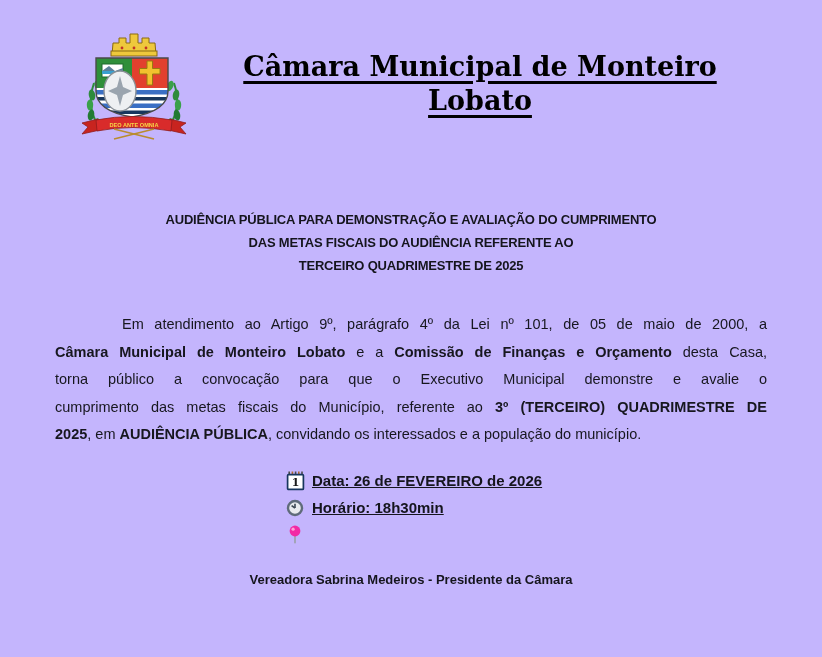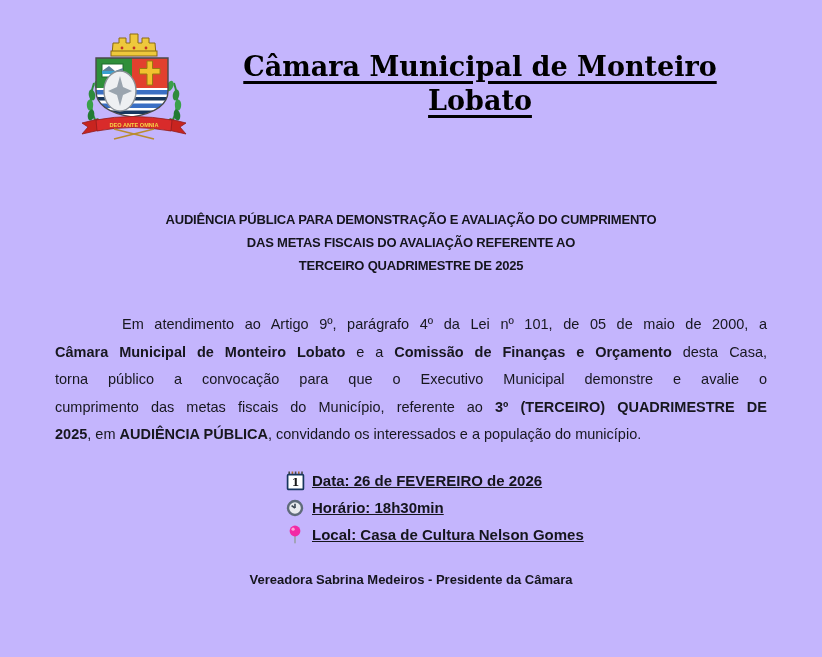--- a/index.html
+++ b/index.html
@@ -111,21 +111,21 @@
       <path d="M76 108 L36 98"></path>
     </g>
   </svg>
 
   <div id="header-text">
     <div class="title">Câmara Municipal de Monteiro Lobato</div>
   </div>
 
   <div id="heading">
     <div class="heading-line">AUDIÊNCIA PÚBLICA PARA DEMONSTRAÇÃO E AVALIAÇÃO DO CUMPRIMENTO</div>
-    <div class="heading-line">DAS METAS FISCAIS DO AVALIAÇÃO REFERENTE AO</div>
+    <div class="heading-line">DAS METAS FISCAIS DO AUDIÊNCIA REFERENTE AO</div>
     <div class="heading-line">TERCEIRO QUADRIMESTRE DE 2025</div>
   </div>
 
   <div id="paragraph">
     <div class="pline first"><span>Em atendimento ao Artigo 9º, parágrafo 4º da Lei nº 101, de 05 de maio de 2000, a</span></div>
     <div class="pline"><b>Câmara Municipal de Monteiro Lobato</b><span> e a </span><b>Comissão de Finanças e Orçamento</b><span> desta Casa,</span></div>
     <div class="pline"><span>torna público a convocação para que o Executivo Municipal demonstre e avalie o</span></div>
     <div class="pline"><span>cumprimento das metas fiscais do Município, referente ao </span><b>3º (TERCEIRO) QUADRIMESTRE DE</b></div>
     <div class="pline last"><b>2025</b><span>, em </span><b>AUDIÊNCIA PÚBLICA</b><span>, convidando os interessados e a população do município.</span></div>
   </div>
@@ -161,21 +161,20 @@
     </div>
 
     <div class="detail-row">
       <span class="detail-icon">
         <svg width="12" height="20" viewBox="0 0 12 20">
           <rect x="5.2" y="10" width="1.6" height="8.5" rx="0.8" fill="#9aa0a6"></rect>
           <circle cx="6" cy="6" r="5.4" fill="#f22aa4"></circle>
           <circle cx="4.1" cy="4.2" r="1.6" fill="#ff9fd6"></circle>
         </svg>
       </span>
-      <span class="detail-label">Local: Casa de Cultura Nelson Gomes</span>
     </div>
 
   </div>
 
   <div id="footer">
     <div class="footer-line">Vereadora Sabrina Medeiros - Presidente da Câmara</div>
   </div>
 
 </div>
 

